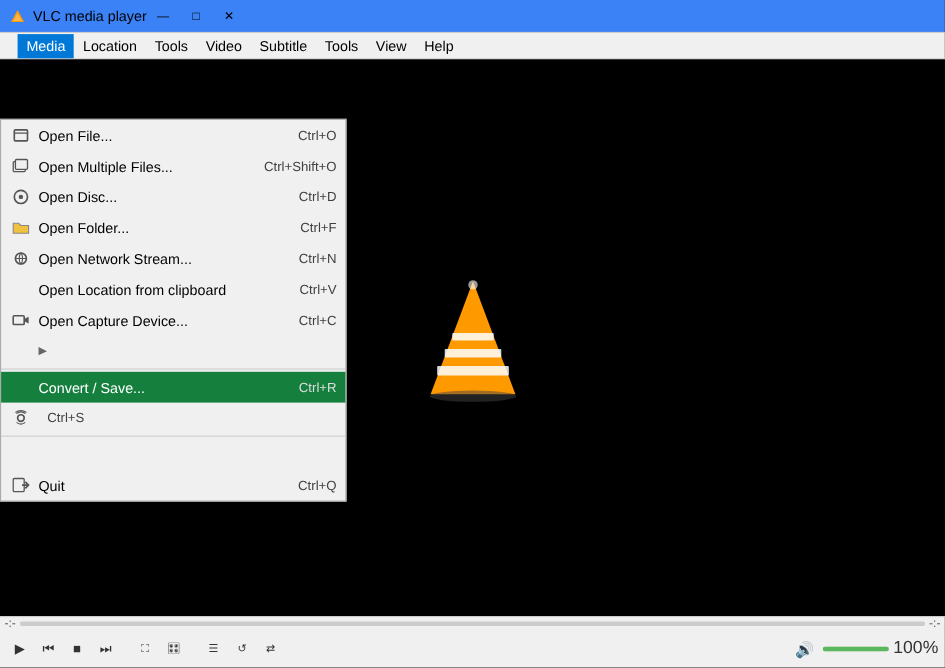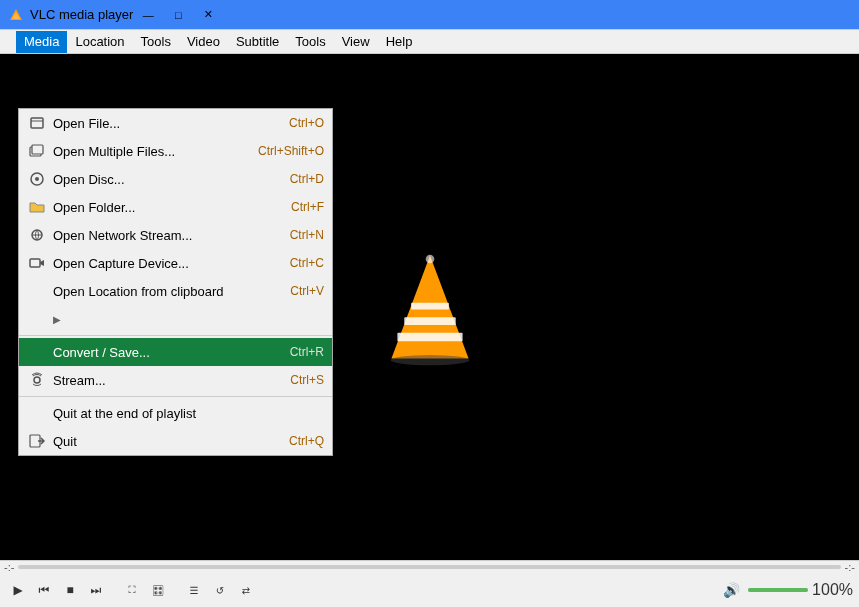--- a/index.html
+++ b/index.html
@@ -141,21 +141,21 @@
     }
     #volume-fill {
       width: 100%;
       height: 100%;
       background: #5cb85c;
       border-radius: 2px;
     }
     #media-dropdown {
       position: absolute;
       top: 54px;
-      left: 18px;
+      left: 0px;
       width: 315px;
       background: #f0f0f0;
       border: 1px solid #aaa;
       box-shadow: 2px 2px 6px rgba(0,0,0,0.3);
       z-index: 200;
     }
     .dropdown-item {
       display: flex;
       align-items: center;
       padding: 4px 8px;
@@ -172,21 +172,21 @@
       justify-content: center;
       margin-right: 6px;
       flex-shrink: 0;
     }
     .dropdown-item .item-label {
       flex: 1;
       font-size: 13px;
     }
     .dropdown-item .item-shortcut {
       font-size: 12px;
-      color: #a16207;
+      color: #404040;
       margin-left: 8px;
     }
     .dropdown-item.highlighted .item-shortcut { color: #ddd; text-align: center; }
     .dropdown-item .item-arrow {
       font-size: 10px;
       color: #666;
     }
     .dropdown-divider {
       height: 1px;
       background: #ccc;
@@ -292,34 +292,34 @@
         <svg viewBox="0 0 16 16">
             <circle cx="8" cy="8" r="5" fill="none" stroke="#555" stroke-width="1.5"></circle>
             <path d="M3 8h10M8 3c-2 2-2 8 0 10M8 3c2 2 2 8 0 10" stroke="#555" stroke-width="1" fill="none"></path>
           </svg>
       </div>
       <span class="item-label">Open Network Stream...</span>
       <span class="item-shortcut">Ctrl+N</span>
     </div>
 
     <div class="dropdown-item">
-      <div class="item-icon">
-        <svg viewBox="0 0 16 16">
-            <rect x="1" y="4" width="10" height="8" rx="1" fill="none" stroke="#555" stroke-width="1.5"></rect>
-            <path d="M11 7l4-2v6l-4-2z" fill="#555"></path>
-          </svg>
-      </div>
-      <span class="item-label">Open Capture Device...</span>
-      <span class="item-shortcut">Ctrl+C</span>
-    </div>
-
-    <div class="dropdown-item">
       <div class="item-icon"></div>
       <span class="item-label">Open Location from clipboard</span>
       <span class="item-shortcut">Ctrl+V</span>
+    </div>
+
+    <div class="dropdown-item">
+      <div class="item-icon">
+        <svg viewBox="0 0 16 16">
+            <rect x="1" y="4" width="10" height="8" rx="1" fill="none" stroke="#555" stroke-width="1.5"></rect>
+            <path d="M11 7l4-2v6l-4-2z" fill="#555"></path>
+          </svg>
+      </div>
+      <span class="item-label">Open Capture Device...</span>
+      <span class="item-shortcut">Ctrl+C</span>
     </div>
 
     <div class="dropdown-item">
       <div class="item-icon"></div>
       <span class="item-arrow">▶</span>
     </div>
 
     <div class="dropdown-divider"></div>
 
 
@@ -329,29 +329,27 @@
       <span class="item-shortcut">Ctrl+R</span>
     </div>
 
     <div class="dropdown-item">
       <div class="item-icon">
         <svg viewBox="0 0 16 16">
             <circle cx="8" cy="8" r="3" fill="none" stroke="#555" stroke-width="1.5"></circle>
             <path d="M4 4a6 6 0 018 0M3 3a8 8 0 0110 0M12 12a6 6 0 01-8 0" stroke="#555" stroke-width="1" fill="none"></path>
           </svg>
       </div>
-      <span class="item-label">Stream...</span>
       <span class="item-shortcut">Ctrl+S</span>
     </div>
 
     <div class="dropdown-divider"></div>
 
     <div class="dropdown-item">
       <div class="item-icon"></div>
-      <span class="item-label">Quit at the end of playlist</span>
     </div>
 
     <div class="dropdown-item">
       <div class="item-icon">
         <svg viewBox="0 0 16 16">
             <rect x="1" y="2" width="10" height="12" rx="1" fill="none" stroke="#555" stroke-width="1.2"></rect>
             <path d="M9 8h6M12 5l3 3-3 3" stroke="#555" stroke-width="1.5" fill="none"></path>
           </svg>
       </div>
       <span class="item-label">Quit</span>

